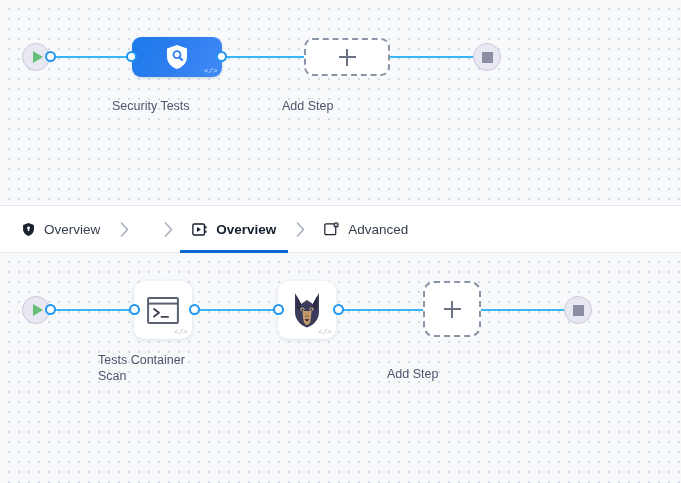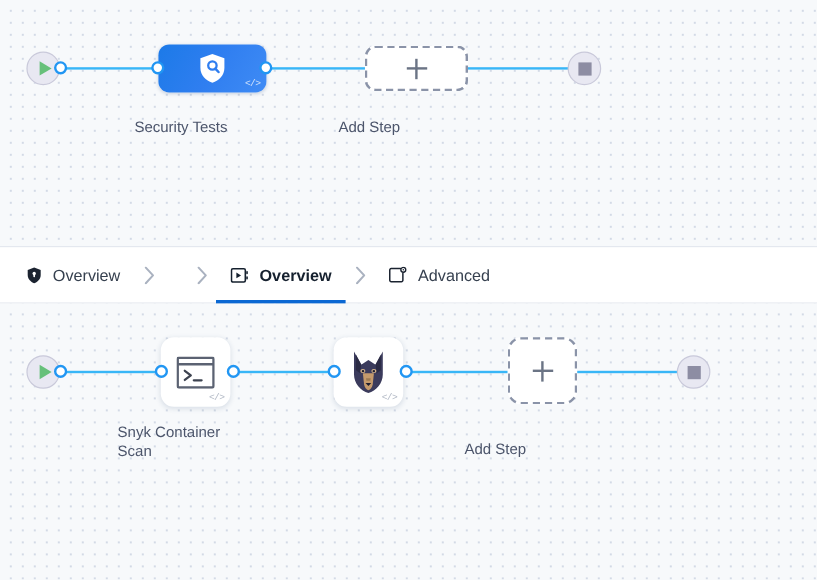--- a/index.html
+++ b/index.html
@@ -313,21 +313,21 @@
         <svg width="32" height="27" viewBox="0 0 32 27">
           <rect x="1.1" y="1.1" width="29.8" height="24.8" rx="1" fill="#ffffff" stroke="#5b6272" stroke-width="2"></rect>
           <line x1="1.1" y1="6.6" x2="30.9" y2="6.6" stroke="#5b6272" stroke-width="2"></line>
           <path d="M7 12 L12 15.8 L7 19.6" fill="none" stroke="#3d4350" stroke-width="1.9" stroke-linecap="round" stroke-linejoin="round"></path>
           <line x1="14.5" y1="19.9" x2="21" y2="19.9" stroke="#3d4350" stroke-width="1.9" stroke-linecap="round"></line>
         </svg>
         <span class="code-badge">&lt;/&gt;</span>
       </div>
       <div class="port" style="left:129px; top:51px;"></div>
       <div class="port" style="left:189px; top:51px;"></div>
-      <div class="node-label" style="left:98px; top:99px; width:130px;">Snyk Container
+      <div class="node-label" style="left:98px; top:99px; width:130px;">Tests Container
 Scan</div>
 
       <div class="step-node" style="left:278px; top:28px;">
         <svg width="30" height="36" viewBox="0 0 30 36">
           <path d="M3 1 L9 12 L15 8 L21 12 L27 1 L27 20 C27 27.5 21.5 33.5 15 35.5 C8.5 33.5 3 27.5 3 20 Z" fill="#3b3b5c"></path>
           <path d="M4.6 3.5 L9 11.6 L8.2 19 L4.6 16.5 Z" fill="#2b2b45"></path>
           <path d="M25.4 3.5 L21 11.6 L21.8 19 L25.4 16.5 Z" fill="#2b2b45"></path>
           <path d="M10.4 19 H19.6 L18.6 28.5 C18.2 31 16.7 32.6 15 33.2 C13.3 32.6 11.8 31 11.4 28.5 Z" fill="#c49a6c"></path>
           <ellipse cx="10.4" cy="17.2" rx="2.1" ry="1.6" fill="#d9b78d"></ellipse>
           <ellipse cx="19.6" cy="17.2" rx="2.1" ry="1.6" fill="#d9b78d"></ellipse>

